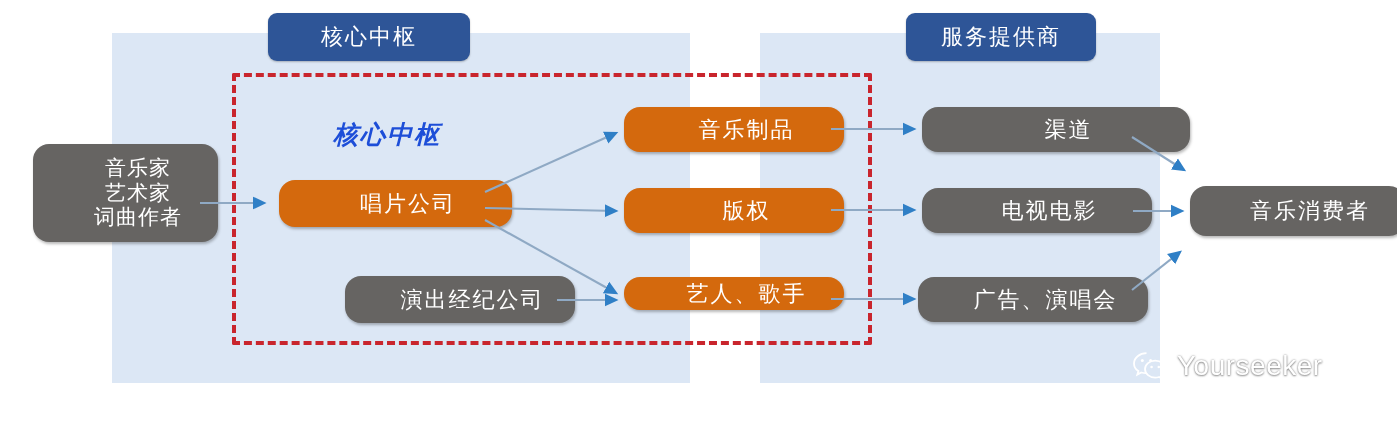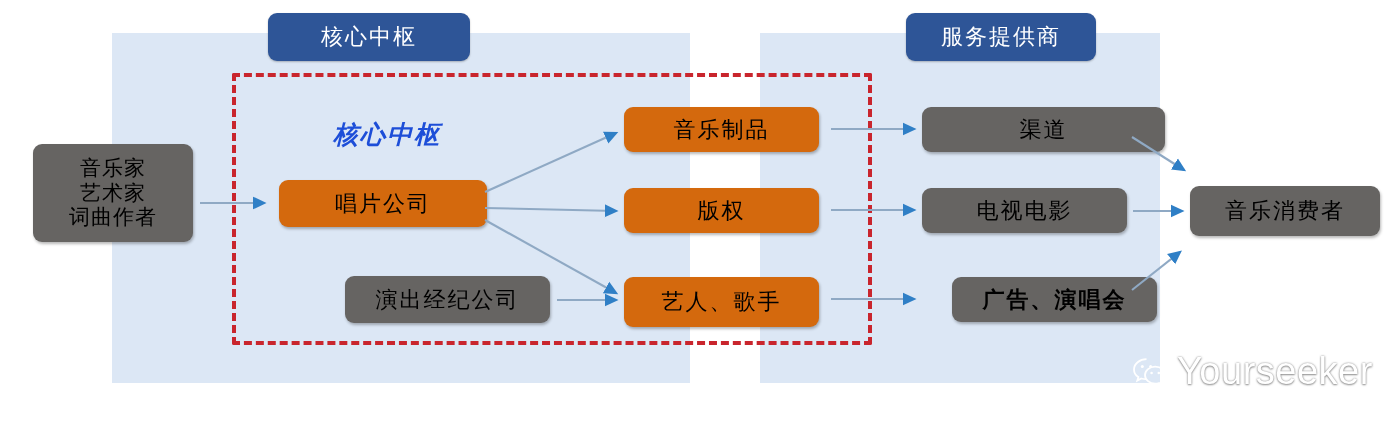--- a/index.html
+++ b/index.html
@@ -33,60 +33,61 @@
     font-size:22px;letter-spacing:2px;
     font-weight:400;
     box-shadow:0 1px 2px rgba(0,0,0,.25);
   }
   #hdr-content{left:268px;top:13px;width:202px;height:48px;}
   #hdr-service{left:906px;top:13px;width:190px;height:48px;}
 
   
   .node{
     position:absolute;
-    border-radius:9px;
+    border-radius:16px;
     display:flex;align-items:center;justify-content:center;
     text-align:center;
-    color:#000000;
+    color:#ffffff;
     font-size:22px;letter-spacing:2px;
     line-height:1.18;
     box-shadow:1px 2px 3px rgba(0,0,0,.28);
     white-space:pre-line;
+    padding-left:25px;
   }
   .node.gray{background:#666462;}
   .node.orange{background:#d4690d;}
 
   #node-creators{left:33px;top:144px;width:160px;height:98px;font-size:21px;letter-spacing:1px;}
   #node-label-company{left:279px;top:180px;width:208px;height:47px;}
   #node-agency{left:345px;top:276px;width:205px;height:47px;}
   #node-music-products{left:624px;top:107px;width:195px;height:45px;}
   #node-copyright{left:624px;top:188px;width:195px;height:45px;}
-  #node-artists{left:624px;top:277px;width:195px;height:50px;}
+  #node-artists{left:624px;top:277px;width:195px;height:33px;}
   #node-channel{left:922px;top:107px;width:243px;height:45px;}
   #node-tv-film{left:922px;top:188px;width:205px;height:45px;}
-  #node-ads-concert{left:952px;top:277px;width:205px;height:45px;font-weight:bold;}
+  #node-ads-concert{left:918px;top:277px;width:205px;height:45px;}
   #node-consumer{left:1190px;top:186px;width:190px;height:50px;}
 
   
   #core-caption{
     position:absolute;left:333px;top:118px;
     color:#1d4ed8;font-size:25px;font-weight:bold;font-style:italic;
     letter-spacing:2px;
   }
 
   
   #arrows{position:absolute;left:0;top:0;width:1397px;height:427px;pointer-events:none;}
 
   
   #watermark{
     position:absolute;left:1131px;top:350px;
     display:flex;align-items:center;gap:8px;
   }
   #watermark .wm-text{
-    font-size:38px;color:#ffffff;
+    font-size:28px;color:#ffffff;
     text-shadow:0 0 2px rgba(120,120,120,.85),0 1px 2px rgba(90,90,90,.6);
     letter-spacing:.5px;
   }
   #watermark .wm-icon{display:block;}
 </style>
 </head>
 <body>
 
 <div id="stage">
 

